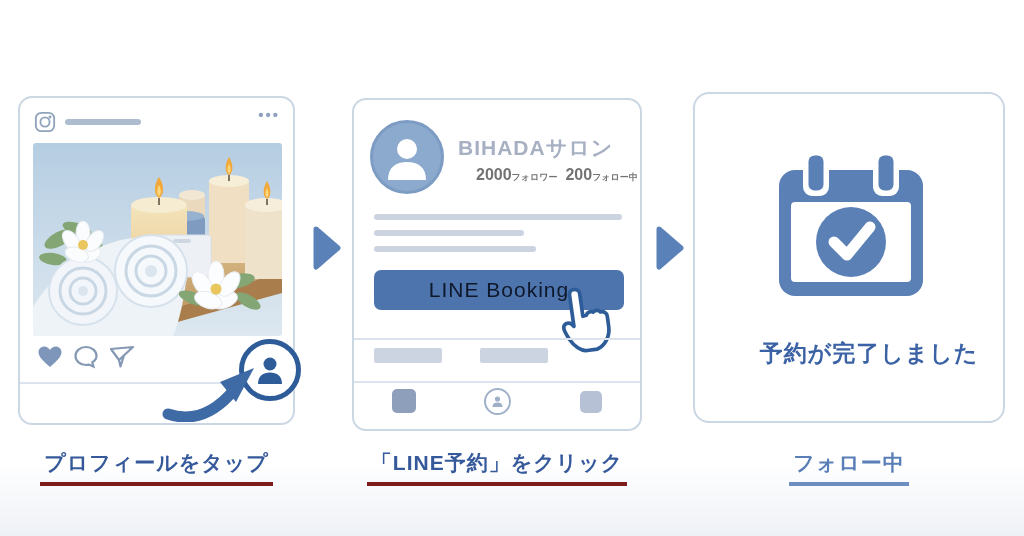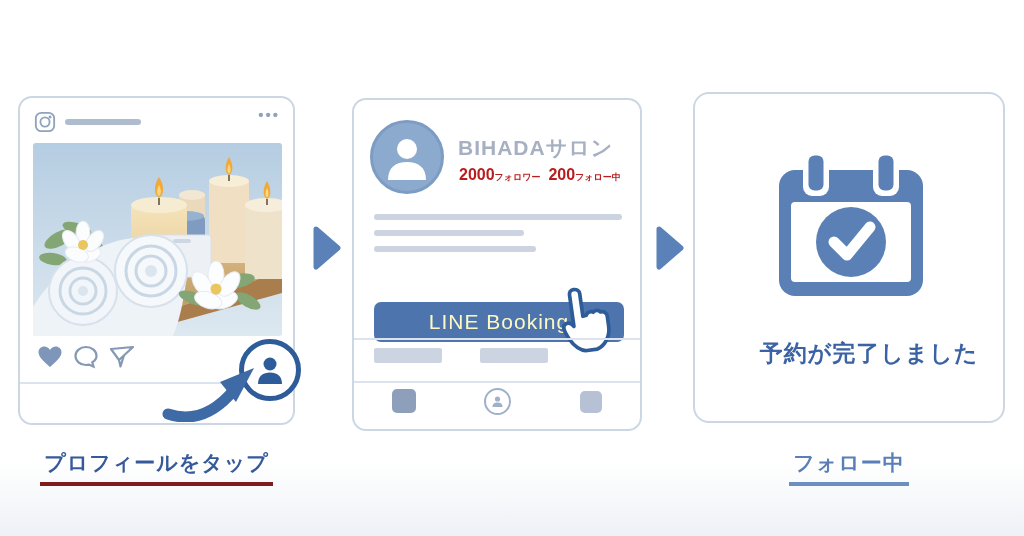--- a/index.html
+++ b/index.html
@@ -42,35 +42,34 @@
   .flow-arrow2{left:655px;top:225px;}
 
   
   .card2{left:352px;top:98px;width:290px;height:333px;}
   .avatar{
     position:absolute;left:16px;top:20px;width:74px;height:74px;border-radius:50%;
     background:#8caacd;border:3px solid #7d9cc4;box-sizing:border-box;
     display:flex;align-items:center;justify-content:center;overflow:hidden;
   }
   .profile-name{position:absolute;left:104px;top:34px;font-size:21px;font-weight:bold;color:#a7b0c2;letter-spacing:1px;}
-  .profile-stats{position:absolute;left:105px;top:66px;color:#b91c1c;white-space:nowrap;}
+  .profile-stats{position:absolute;left:122px;top:66px;color:#737373;white-space:nowrap;}
   .stat-num{font-size:16px;font-weight:bold;}
   .stat-label{font-size:9px;font-weight:bold;}
   .stat-gap{display:inline-block;width:8px;}
   .ph-line{position:absolute;left:20px;height:6px;border-radius:3px;background:#ccd4e1;}
   .ph-line1{top:114px;width:248px;}
   .ph-line2{top:130px;width:150px;}
   .ph-line3{top:146px;width:162px;}
   .booking-btn{
     position:absolute;left:20px;top:170px;width:250px;height:40px;
     background:#4d74ac;border:none;border-radius:7px;
-    color:#fef9c3;font-size:21px;font-family:inherit;
+    color:#0f172a;font-size:21px;font-family:inherit;
     display:flex;align-items:center;justify-content:center;letter-spacing:1px;
     cursor:pointer;
-    margin-top:32px;
   }
   .cursor-hand{position:absolute;left:200px;top:184px;width:64px;height:72px;}
   .p2-divider1{position:absolute;left:0;top:238px;width:100%;border-top:2px solid #dbe3ee;}
   .ph-rect{position:absolute;top:248px;width:68px;height:15px;border-radius:2px;background:#ccd4e2;}
   .ph-rect1{left:20px;}
   .ph-rect2{left:126px;}
   .p2-divider2{position:absolute;left:0;top:281px;width:100%;border-top:2px solid #dbe3ee;}
   .nav-square{position:absolute;top:289px;border-radius:5px;}
   .nav-left{left:38px;width:24px;height:24px;background:#8e9fbb;}
   .nav-right{left:226px;top:291px;width:22px;height:22px;background:#b6c1d5;}
@@ -294,17 +293,20 @@
       <rect x="107.5" y="11.5" width="15" height="35" rx="6" fill="#5a80b6"></rect>
       <circle cx="80" cy="98" r="35" fill="#5a80b6"></circle>
       <path d="M63 98 L76 111 L99 83" fill="none" stroke="#ffffff" stroke-width="11" stroke-linecap="round" stroke-linejoin="round"></path>
     </svg>
     <div class="done-message">予約が完了しました</div>
   </div>
 
   <div class="caption-row caption1">
     <span class="caption">プロフィールをタップ</span>
   </div>
+  <div class="caption-row caption2">
+    <span class="caption">「LINE予約」をクリック</span>
+  </div>
   <div class="caption-row caption3">
     <span class="caption caption-light">フォロー中</span>
   </div>
 
 </div>
 
 </body></html>

